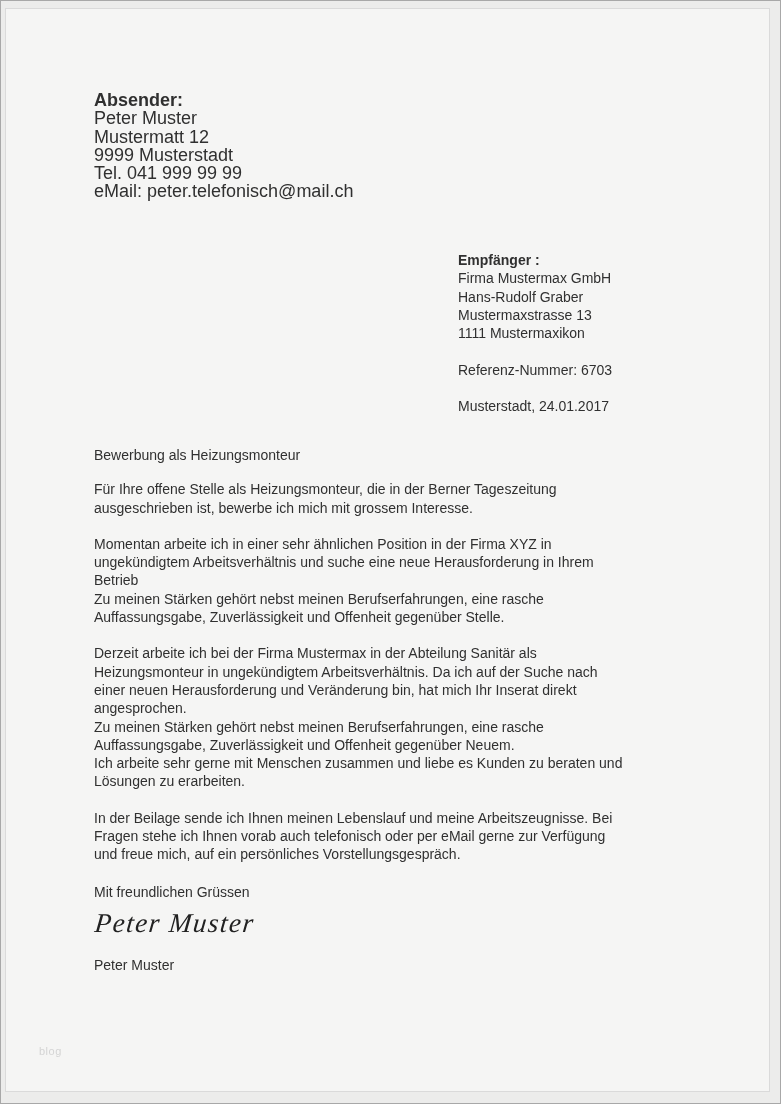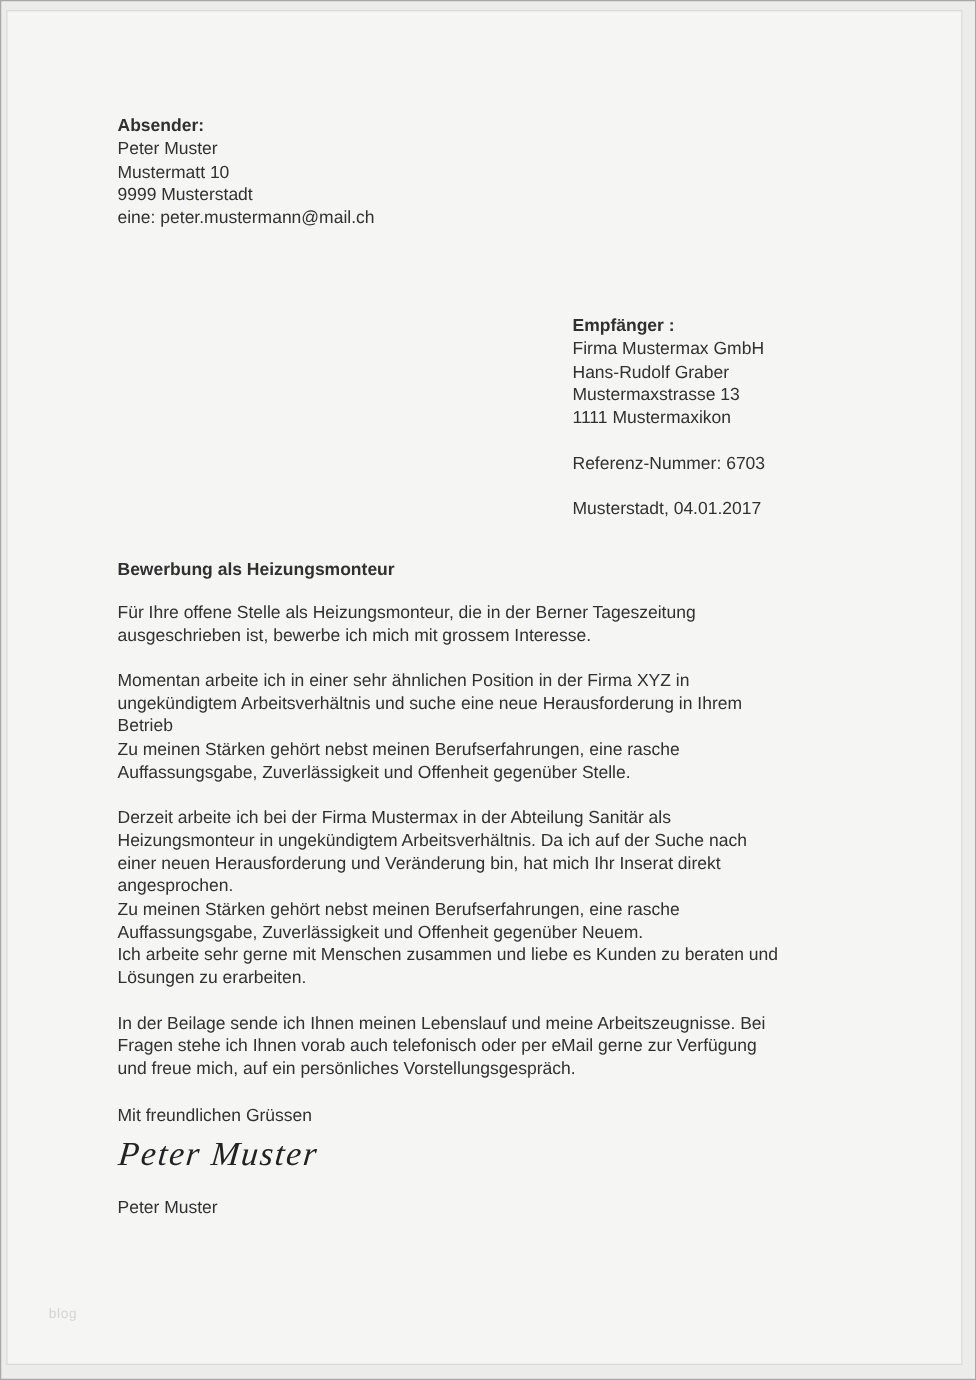--- a/index.html
+++ b/index.html
@@ -25,21 +25,21 @@
     left: 4px;
     right: 10px;
     bottom: 11px;
     background: #f5f5f4;
     border: 1px solid #dadada;
   }
   .sender-block {
     position: absolute;
     left: 93px;
     top: 90px;
-    font-size: 14px;
+    font-size: 18px;
     line-height: 18.3px;
   }
   .recipient-block {
     position: absolute;
     left: 457px;
     top: 250px;
     font-size: 14px;
     line-height: 18.3px;
   }
   .block-label {
@@ -50,21 +50,21 @@
   }
   .letter-body {
     position: absolute;
     left: 93px;
     top: 445px;
     width: 645px;
     font-size: 14px;
     line-height: 18.3px;
   }
   .subject {
-    font-weight: bold;
+    font-weight: normal;
     margin: 0 0 16px 0;
     font-size: 14px;
   }
   .letter-body p {
     margin: 0 0 18px 0;
     white-space: pre-line;
   }
   .closing {
     margin-top: 19px;
   }
@@ -92,35 +92,36 @@
 </style>
 </head>
 <body>
 
 <div class="page">
   <div class="inner-sheet"></div>
 
   <div class="sender-block">
     <div class="block-label">Absender:</div>
     <div>Peter Muster</div>
-    <div>Mustermatt 10</div>
+    <div>Mustermatt 12</div>
     <div>9999 Musterstadt</div>
-    <div>eine: peter.mustermann@mail.ch</div>
+    <div>Tel. 041 999 99 99</div>
+    <div>eMail: peter.telefonisch@mail.ch</div>
   </div>
 
   <div class="recipient-block">
     <div class="block-label">Empfänger :</div>
     <div>Firma Mustermax GmbH</div>
     <div>Hans-Rudolf Graber</div>
     <div>Mustermaxstrasse 13</div>
     <div>1111 Mustermaxikon</div>
     <div class="spacer"></div>
     <div>Referenz-Nummer: 6703</div>
     <div class="spacer"></div>
-    <div>Musterstadt, 04.01.2017</div>
+    <div>Musterstadt, 24.01.2017</div>
   </div>
 
   <div class="letter-body">
     <div class="subject">Bewerbung als Heizungsmonteur</div>
     <p>Für Ihre offene Stelle als Heizungsmonteur, die in der Berner Tageszeitung
 ausgeschrieben ist, bewerbe ich mich mit grossem Interesse.</p>
     <p>Momentan arbeite ich in einer sehr ähnlichen Position in der Firma XYZ in
 ungekündigtem Arbeitsverhältnis und suche eine neue Herausforderung in Ihrem
 Betrieb
 Zu meinen Stärken gehört nebst meinen Berufserfahrungen, eine rasche

